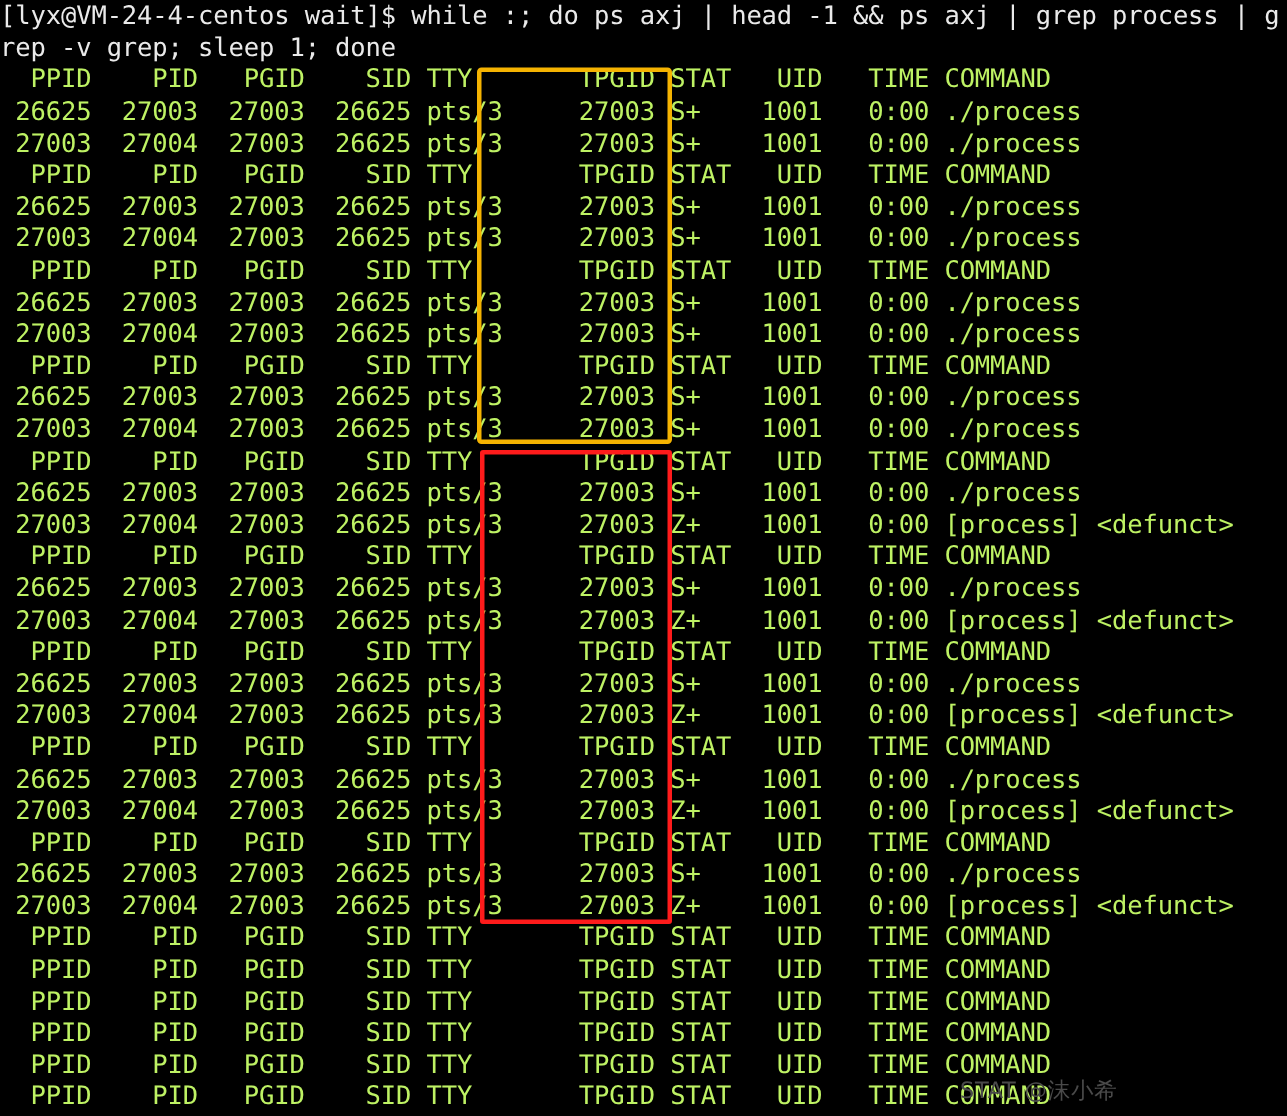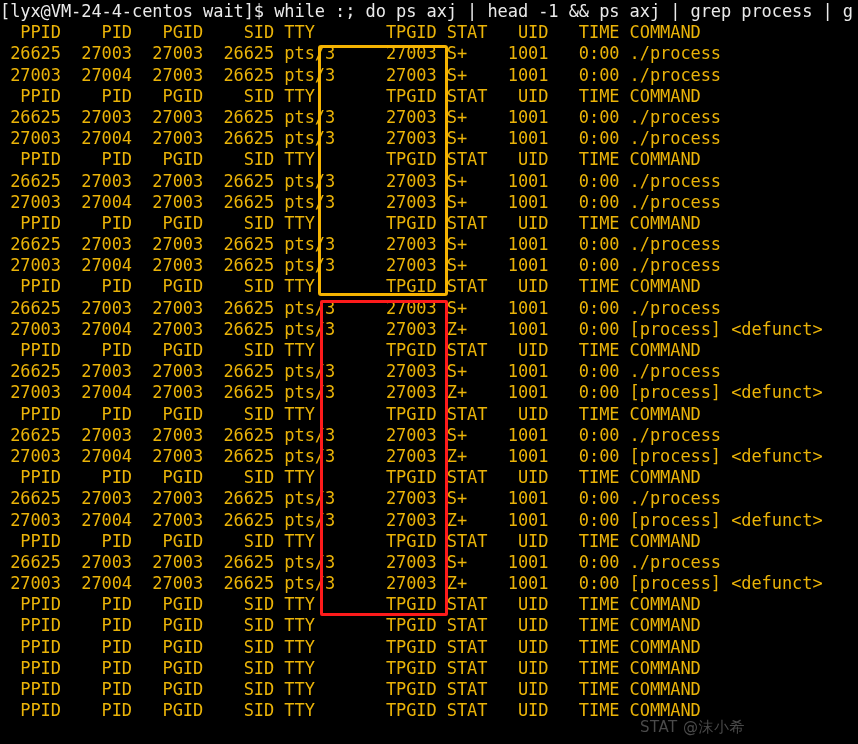--- a/index.html
+++ b/index.html
@@ -30,21 +30,21 @@
     left: 0px;
     top: 1px;
     width: 858px;
   }
   .line {
     white-space: pre;
     font-family: "DejaVu Sans Mono", "Liberation Mono", monospace;
     font-size: 17px;
     line-height: 21.2px;
     height: 21.2px;
-    color: #eab308;
+    color: #bef264;
     letter-spacing: -0.08px;
   }
   .line.cmd {
     color: #eaeaea;
   }
   .box {
     position: absolute;
     box-sizing: border-box;
     pointer-events: none;
   }
@@ -66,20 +66,21 @@
     letter-spacing: 0.5px;
   }
 </style>
 </head>
 <body>
 
 <div id="terminal">
 
   <div id="lines">
       <div class="line cmd">[lyx@VM-24-4-centos wait]$ while :; do ps axj | head -1 &amp;&amp; ps axj | grep process | g</div>
+      <div class="line cmd">rep -v grep; sleep 1; done</div>
       <div class="line">  PPID    PID   PGID    SID TTY       TPGID STAT   UID   TIME COMMAND</div>
       <div class="line"> 26625  27003  27003  26625 pts/3     27003 S+    1001   0:00 ./process</div>
       <div class="line"> 27003  27004  27003  26625 pts/3     27003 S+    1001   0:00 ./process</div>
       <div class="line">  PPID    PID   PGID    SID TTY       TPGID STAT   UID   TIME COMMAND</div>
       <div class="line"> 26625  27003  27003  26625 pts/3     27003 S+    1001   0:00 ./process</div>
       <div class="line"> 27003  27004  27003  26625 pts/3     27003 S+    1001   0:00 ./process</div>
       <div class="line">  PPID    PID   PGID    SID TTY       TPGID STAT   UID   TIME COMMAND</div>
       <div class="line"> 26625  27003  27003  26625 pts/3     27003 S+    1001   0:00 ./process</div>
       <div class="line"> 27003  27004  27003  26625 pts/3     27003 S+    1001   0:00 ./process</div>
       <div class="line">  PPID    PID   PGID    SID TTY       TPGID STAT   UID   TIME COMMAND</div>

